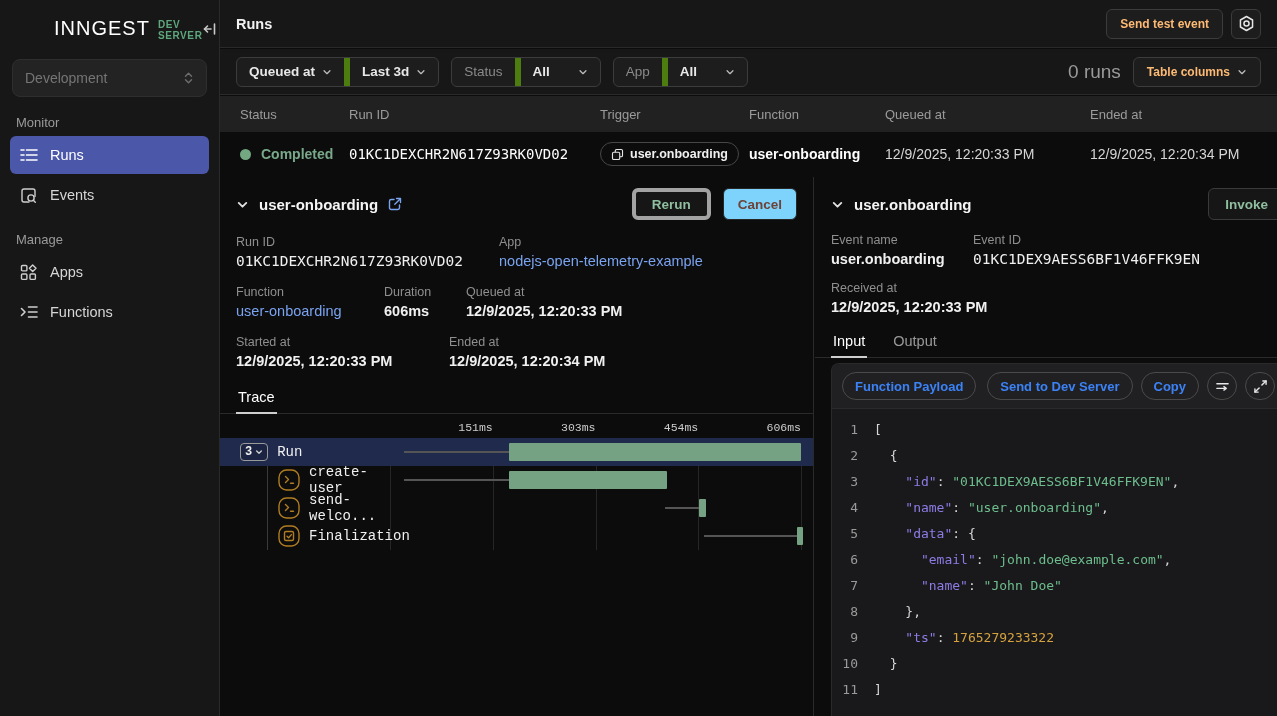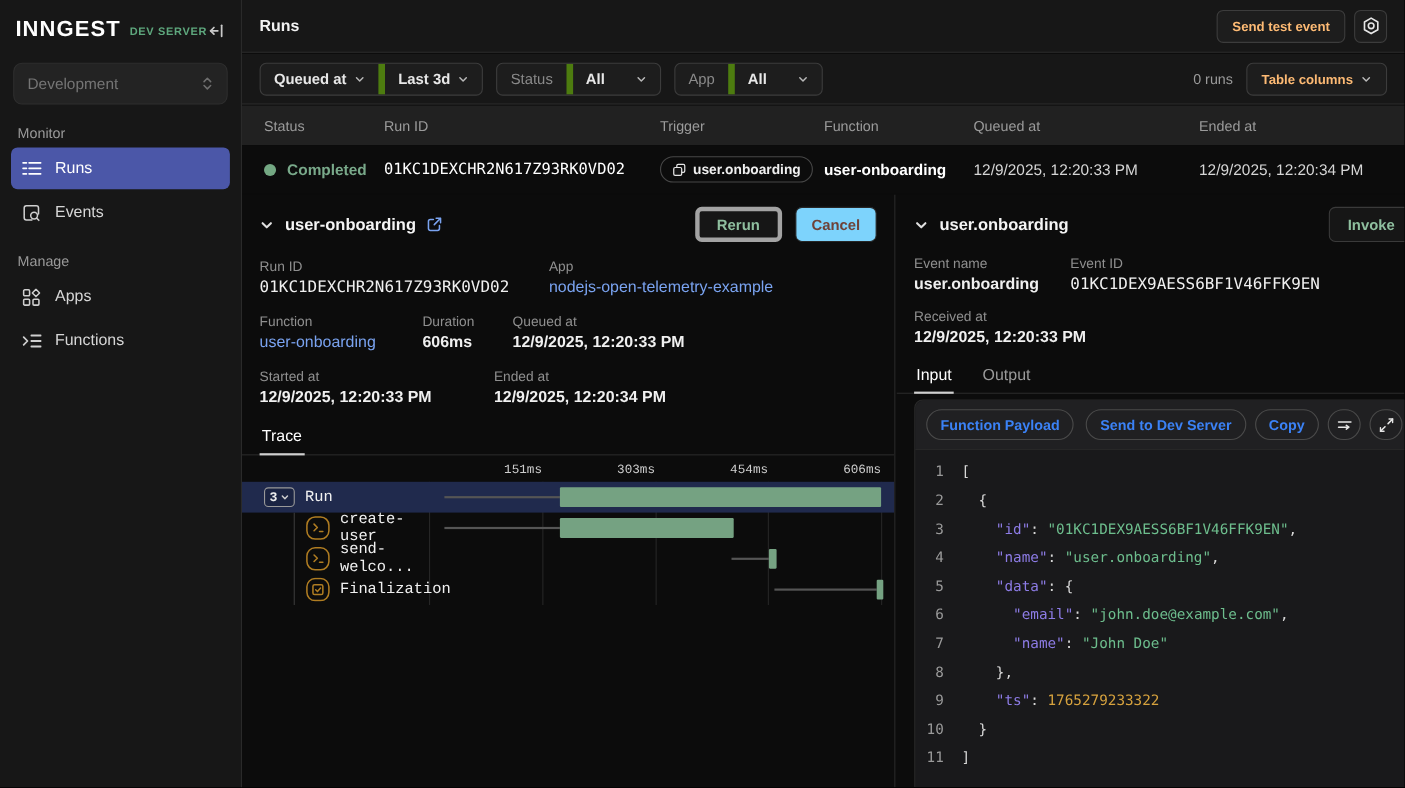--- a/index.html
+++ b/index.html
@@ -9,21 +9,21 @@
     background:#0c0c0c; color:#e8e8e8;
     font-family:"Liberation Sans", sans-serif; font-size:14px;
   }
   svg{display:block;}
   .mono{font-family:"DejaVu Sans Mono", monospace;}
 
   
   .sidebar{position:absolute; left:0; top:0; width:220px; height:100%;
     background:#171717; border-right:1px solid #2a2a2a;}
   .brand-row{display:flex; align-items:center; padding:16px 14px 8px 14px;}
-  .brand-logo{font-size:20px; font-weight:700; letter-spacing:1px; color:#fff;}
+  .brand-logo{font-size:20px; font-weight:400; letter-spacing:1px; color:#fff;margin-left:40px;}
   .brand-badge{font-size:10px; font-weight:700; letter-spacing:.6px; color:#5ea77d; margin-left:8px; margin-top:3px;}
   .collapse-btn{margin-left:auto; color:#c9c9c9; cursor:pointer;}
   .env-select{margin:10px 12px 4px 12px; height:38px; background:#232323; border:1px solid #2e2e2e;
     border-radius:8px; display:flex; align-items:center; padding:0 12px; color:#757575; font-size:14px;}
   .env-select .updown{margin-left:auto; color:#6e6e6e;}
   .side-section{margin:18px 0 6px 16px; font-size:13px; color:#9a9a9a;}
   .side-item{margin:2px 10px; height:38px; border-radius:6px; display:flex; align-items:center;
     gap:12px; padding:0 10px; font-size:14.5px; color:#d6d6d6; cursor:pointer;}
   .side-item .ic{width:18px; color:#cfcfcf; flex:0 0 18px;}
   .side-item.active{background:#4b57a8; color:#fff;}
@@ -42,21 +42,21 @@
   
   .filterbar{position:absolute; left:220px; top:49px; right:0; height:46px; background:#171717;
     border-bottom:1px solid #2a2a2a; display:flex; align-items:center; padding:0 16px; gap:12px;}
   .btn-group{display:inline-flex; height:30px; border:1px solid #3c3c3c; background:#1d1d1d;
     border-radius:6px; align-items:stretch; overflow:hidden;}
   .seg{display:inline-flex; align-items:center; gap:7px; padding:0 12px; font-size:13.5px; font-weight:600; cursor:pointer;}
   .seg + .seg{border-left:6px solid #4d7c0f;}
   .seg.dim{color:#8a8a8a; font-weight:400; cursor:default;}
   .seg .gap{width:14px;}
   .filter-right{margin-left:auto; display:flex; align-items:center; gap:12px;}
-  .runs-count{color:#9a9a9a; font-size:13px;}
+  .runs-count{color:#9a9a9a; font-size:19px;}
   .chev{color:#b9b9b9;}
 
   
   .thead{position:absolute; left:220px; top:96px; right:0; height:36px; background:#212121;
     display:flex; align-items:center; font-size:13px; color:#9b9b9b;}
   .trow{position:absolute; left:220px; top:132px; right:0; height:44px; background:#0c0c0c;
     display:flex; align-items:center; cursor:pointer;}
   .c-status{width:129px; padding-left:20px; display:flex; align-items:center; gap:10px;}
   .c-runid{width:251px;}
   .c-trigger{width:149px;}

